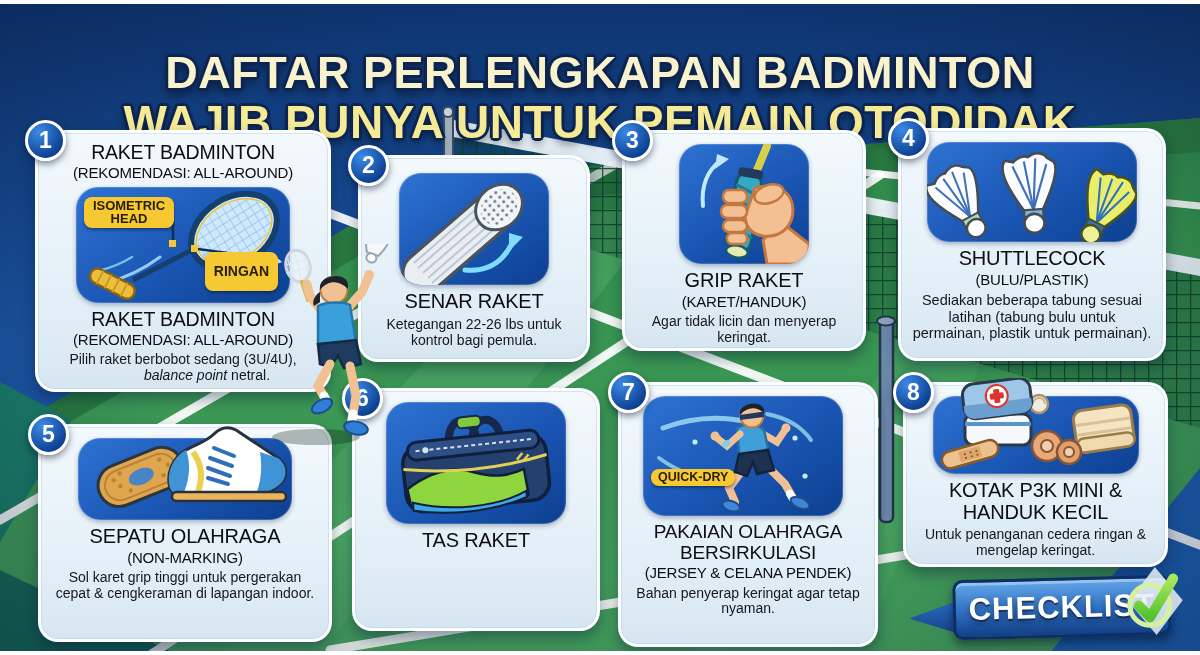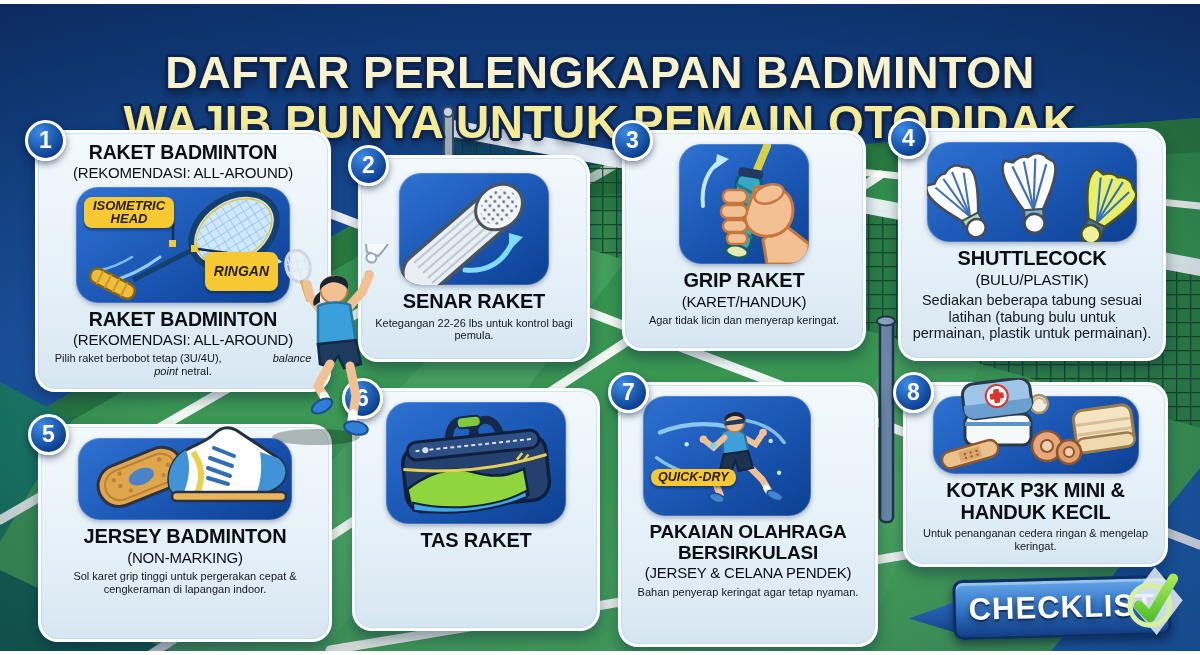--- a/index.html
+++ b/index.html
@@ -27,47 +27,47 @@
   .card{position:absolute;z-index:3;border:3px solid rgba(255,255,255,.95);border-radius:20px;
     background:linear-gradient(180deg,#f3f9fd 0%,#e3eff7 65%,#d6e6f1 100%);
     box-shadow:0 7px 14px rgba(7,24,58,.38), inset 0 0 0 1px rgba(180,205,225,.5);
     display:flex;flex-direction:column;align-items:center;text-align:center;
     padding:8px 10px;gap:2px;}
   .badge{position:absolute;left:-13px;top:-13px;width:41px;height:41px;border-radius:50%;
     background:radial-gradient(circle at 32% 26%, var(--badge-hi), var(--badge-lo) 78%);
     border:3px solid #fff;color:#fff;font-weight:800;font-size:23px;
     display:flex;align-items:center;justify-content:center;
     box-shadow:0 3px 7px rgba(4,18,46,.5);z-index:4;}
-  .h{margin:1px 5px 0;font-size:20px;font-weight:700;color:#0c0e13;line-height:1.08;letter-spacing:-.2px;}
+  .h{margin:1px 5px 0;font-size:20px;font-weight:400;color:#0c0e13;line-height:1.08;letter-spacing:-.2px;}
   .sub{margin:0;font-size:15px;font-weight:400;color:#0c0e13;line-height:1.1;letter-spacing:-.2px;}
-  .desc{margin:2px 0 0;font-size:11px;font-weight:400;color:#14171d;line-height:1.14;}
+  .desc{margin:2px 0 0;font-size:14px;font-weight:400;color:#14171d;line-height:1.14;}
   .desc em{font-style:italic;margin-left:48px;}
   .panel{position:relative;flex:none;margin:3px auto;border-radius:22px;overflow:hidden;
     background:linear-gradient(145deg,var(--panel-top) 0%,var(--panel-mid) 55%,var(--panel-lo) 100%);
-    box-shadow:inset 0 0 0 1px rgba(255,255,255,.18), 0 2px 5px rgba(7,24,58,.3);font-style:italic;}
+    box-shadow:inset 0 0 0 1px rgba(255,255,255,.18), 0 2px 5px rgba(7,24,58,.3);}
   .panel svg{display:block;width:100%;height:100%;}
 
   .c1{left:35px;top:130px;width:296px;height:262px;}
   .c1 .h{font-size:19.5px;}
   .c1 .panel{width:214px;height:116px;}
   .c2{left:358px;top:155px;width:232px;height:207px;padding-top:12px;}
   .c2 .panel{width:150px;height:112px;}
   .c3{left:622px;top:130px;width:244px;height:221px;}
   .c3 .panel{width:130px;height:120px;}
   .c4{left:898px;top:128px;width:268px;height:233px;}
   .c4 .desc{font-size:14.5px;}
   .c4 .panel{width:210px;height:100px;}
   .c5{left:38px;top:424px;width:294px;height:218px;}
   .c5 .panel{width:214px;height:82px;overflow:visible;}
   .c5 .panel svg{position:absolute;left:50%;transform:translateX(-50%);bottom:2px;width:214px;height:118px;}
   .c6{left:352px;top:388px;width:248px;height:243px;}
   .c6 .panel{width:180px;height:122px;}
   .c7{left:618px;top:382px;width:260px;height:265px;}
   .c7 .h{font-size:19px;}
-  .c7 .panel{width:168px;height:120px;margin-left:12px;}
+  .c7 .panel{width:200px;height:120px;margin-left:12px;}
   .c8{left:903px;top:382px;width:265px;height:185px;}
   .c8 .h{max-width:205px;}
   .c8 .panel{width:206px;height:78px;overflow:visible;}
   .c8 .panel svg{position:absolute;left:50%;transform:translateX(-50%);bottom:2px;width:206px;height:94px;}
 
   .chip{position:absolute;background:var(--chip-yellow);color:#261e04;font-weight:800;
     border-radius:8px;padding:2px 7px;font-size:12.5px;line-height:1.05;text-align:center;
     box-shadow:0 2px 3px rgba(8,18,40,.45);z-index:2;}
   .chip-head{left:8px;top:10px;width:90px;font-size:13px;}
   .chip-weight{right:12px;bottom:12px;font-size:14px;padding:12px 9px;}
@@ -176,21 +176,21 @@
         <polyline points="97,32 97,56" stroke="#142f55" stroke-width="2.5" fill="none"></polyline>
         <rect x="93" y="53" width="7" height="7" fill="#f3c93c"></rect>
         <polyline points="152,84 152,66 122,62" stroke="#142f55" stroke-width="2.5" fill="none"></polyline>
         <rect x="115" y="58" width="7" height="7" fill="#f3c93c"></rect>
       </svg>
       <div class="chip chip-head">ISOMETRIC HEAD</div>
       <div class="chip chip-weight">RINGAN</div>
     </div>
     <h2 class="h">RAKET BADMINTON</h2>
     <p class="sub">(REKOMENDASI: ALL-AROUND)</p>
-    <p class="desc"><span>Pilih raket berbobot tetap (3U/4U), </span><em>balance point</em><span> netral.</span></p>
+    <p class="desc"><span>Pilih raket berbobot sedang (3U/4U), </span><em>balance point</em><span> netral.</span></p>
   </section>
 
   <section class="card c2">
     <div class="badge">
         <span>2</span>
       </div>
     <div class="panel">
       <svg viewBox="0 0 150 112">
         <defs>
           <pattern id="sdots" width="6.5" height="6" patternUnits="userSpaceOnUse">
@@ -324,21 +324,21 @@
           <g stroke="#2f6fb8" stroke-width="4" stroke-linecap="round">
             <line x1="52" y1="34" x2="72" y2="42"></line>
               <line x1="48" y1="44" x2="70" y2="52"></line>
             <line x1="46" y1="54" x2="68" y2="62"></line>
               <line x1="46" y1="64" x2="66" y2="70"></line>
           </g>
           <rect x="10" y="78" width="114" height="9" rx="4.5" fill="#e8b45e" stroke="#28303c" stroke-width="2.5"></rect>
         </g>
       </svg>
     </div>
-    <h2 class="h">JERSEY BADMINTON</h2>
+    <h2 class="h">SEPATU OLAHRAGA</h2>
     <p class="sub">(NON-MARKING)</p>
     <p class="desc">Sol karet grip tinggi untuk pergerakan cepat &amp; cengkeraman di lapangan indoor.</p>
   </section>
 
   <section class="card c6">
     <div class="badge">
         <span>6</span>
       </div>
     <div class="panel">
       <svg viewBox="0 0 180 122">

